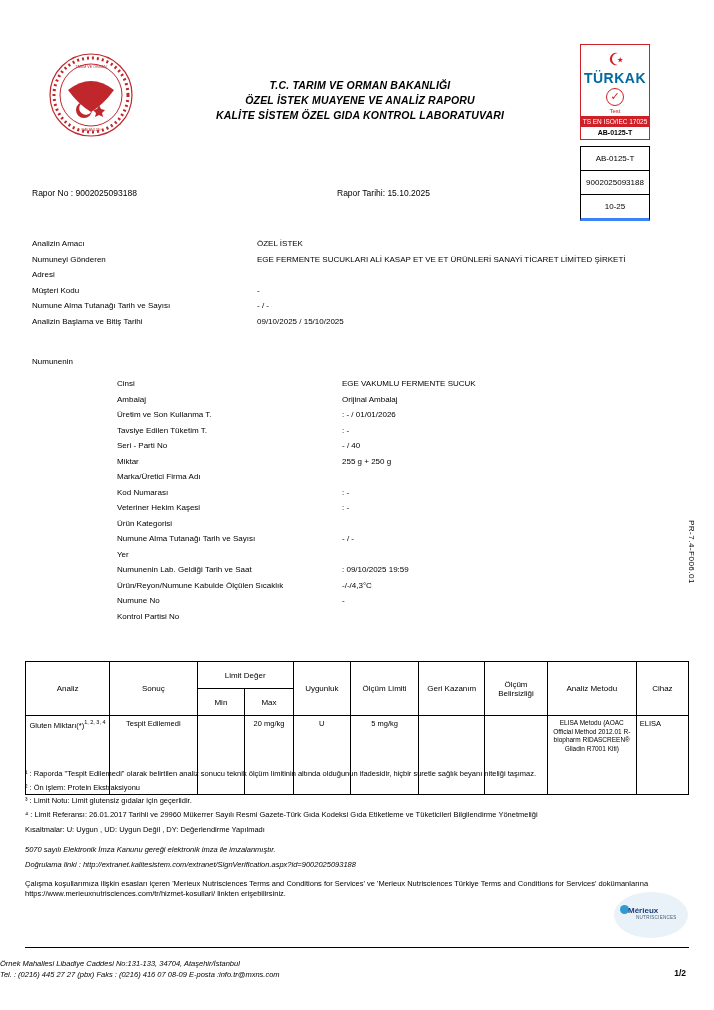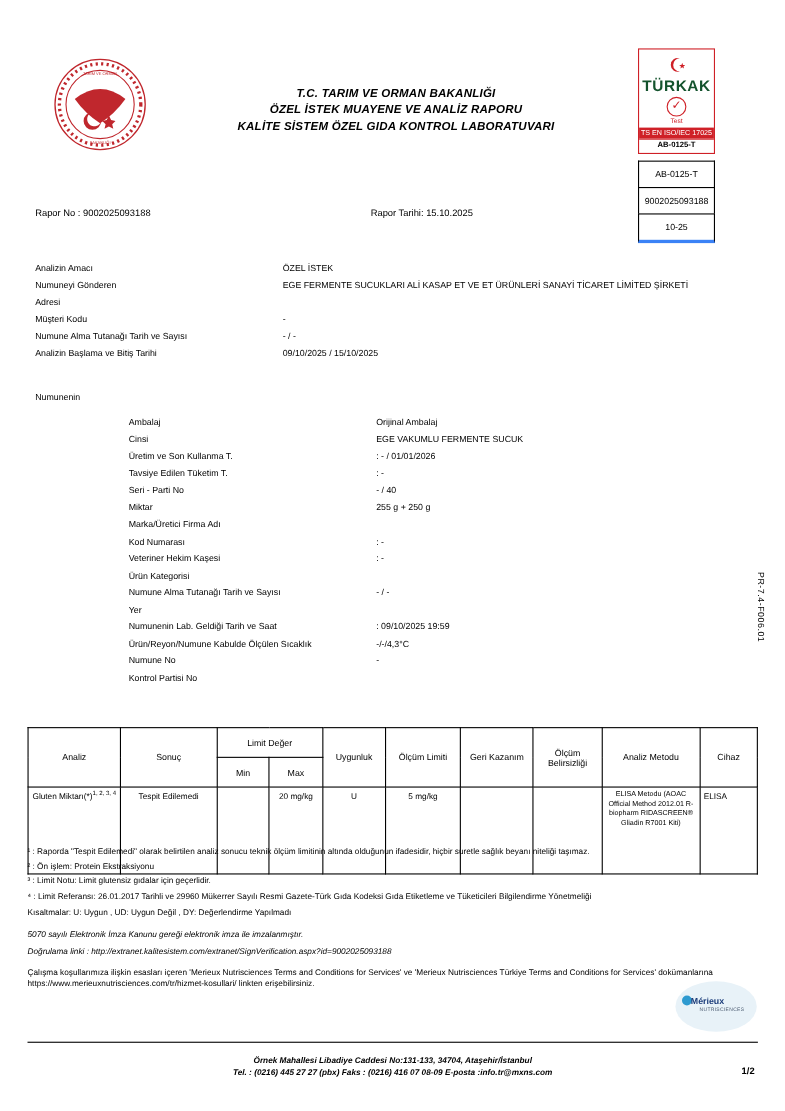--- a/index.html
+++ b/index.html
@@ -54,21 +54,21 @@
   }
   .turkak .crescent {
     margin: 4px auto 0;
     width: 20px;
     height: 20px;
     position: relative;
   }
   .turkak .tk-name {
     font-weight: bold;
     font-size: 14px;
-    color: #14532d;
+    color: #0369a1;
     letter-spacing: .5px;
     margin-top: 1px;
   }
   .turkak .tk-check {
     width: 16px; height: 16px; border-radius: 50%;
     border: 1px solid #cf2027;
     color: #cf2027;
     font-size: 11px;
     line-height: 15px;
     margin: 2px auto 2px;
@@ -240,23 +240,23 @@
     border-radius: 50%;
     background: #2e9ad0;
   }
 
   
   .footer {
     position: absolute;
     left: 0;
     right: 0;
     bottom: 30px;
-    text-align: center;
+    text-align: left;
     font-size: 7.5px;
-    font-weight: bold;
+    font-weight: normal;
     font-style: italic;
     line-height: 11px;
   }
   .footer-line {
     position: absolute;
     left: 25px;
     right: 25px;
     bottom: 62px;
     border-top: 1px solid #000;
   }
@@ -340,26 +340,26 @@
     <div class="row">
       <div class="lbl">Analizin Başlama ve Bitiş Tarihi</div>
       <div class="val">09/10/2025 / 15/10/2025</div>
     </div>
   </div>
 
   <div class="numunenin">Numunenin</div>
 
   <div class="info2">
     <div class="row">
+      <div class="lbl">Cinsi</div>
+      <div class="val">EGE VAKUMLU FERMENTE SUCUK</div>
+    </div>
+    <div class="row">
       <div class="lbl">Ambalaj</div>
       <div class="val">Orijinal Ambalaj</div>
-    </div>
-    <div class="row">
-      <div class="lbl">Cinsi</div>
-      <div class="val">EGE VAKUMLU FERMENTE SUCUK</div>
     </div>
     <div class="row">
       <div class="lbl">Üretim ve Son Kullanma T.</div>
       <div class="val">: - / 01/01/2026</div>
     </div>
     <div class="row">
       <div class="lbl">Tavsiye Edilen Tüketim T.</div>
       <div class="val">: -</div>
     </div>
     <div class="row">

